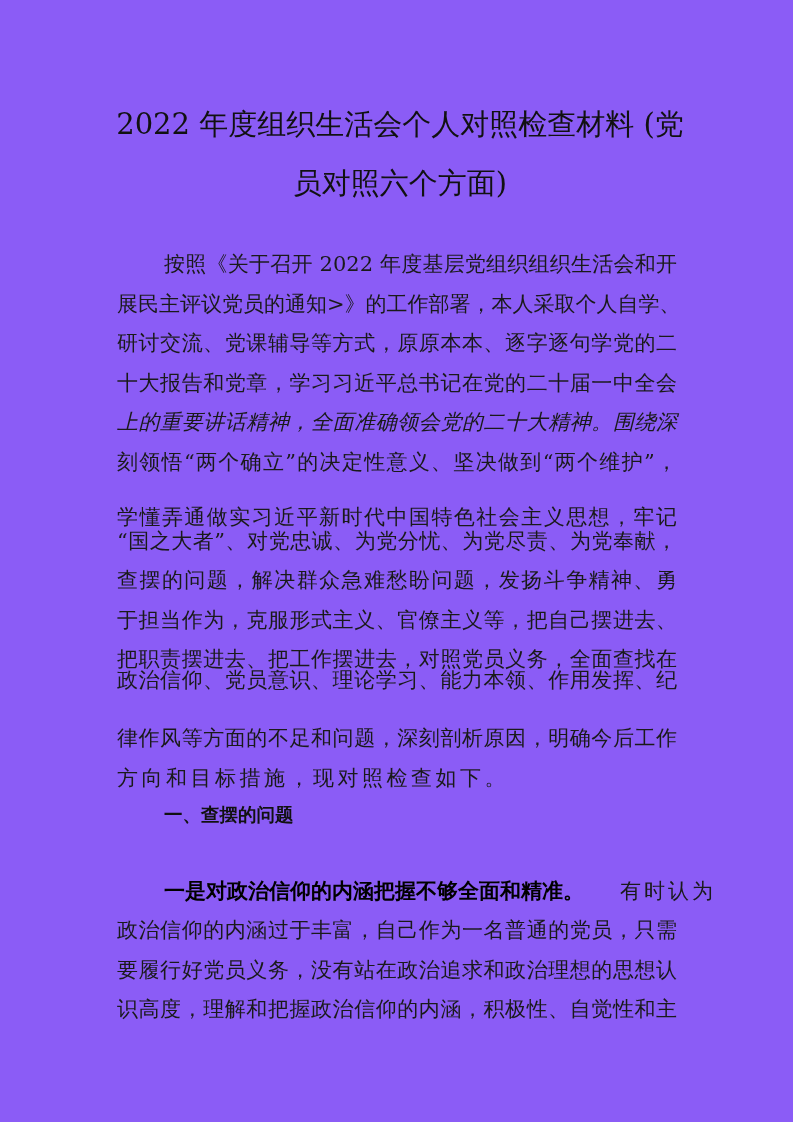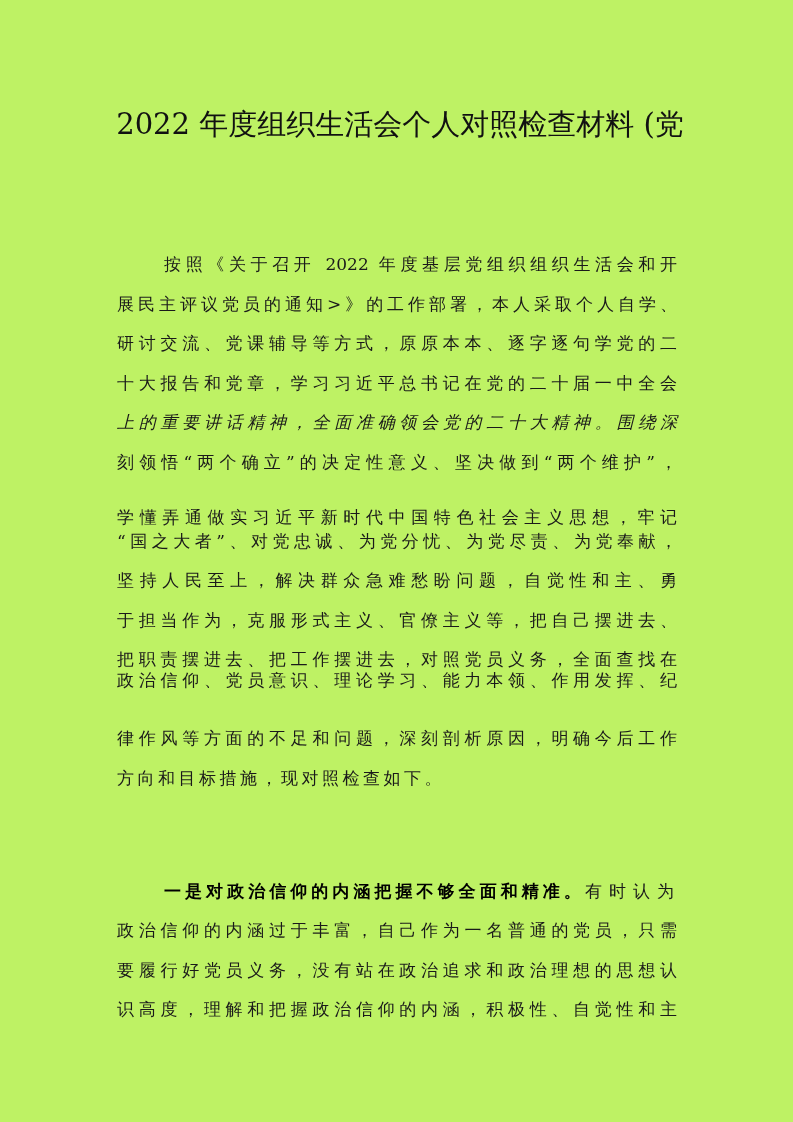--- a/index.html
+++ b/index.html
@@ -1,27 +1,27 @@
 <!DOCTYPE html>
 <html><head>
   <meta charset="utf-8">
   <style>
     html, body { margin: 0; padding: 0; background: #ffffff; }
     body { width: 793px; height: 1122px; position: relative; overflow: hidden; }
-    .page { position: absolute; left: 0; top: 0; width: 793px; height: 1122px; background: #bef264; }
+    .page { position: absolute; left: 0; top: 0; width: 793px; height: 1122px; background: #8b5cf6; }
     .title-line {
       position: absolute; left: 100px; width: 600px;
       font-family: "DejaVu Serif", "Liberation Serif", serif;
       font-size: 29px; color: #111; text-align: center; white-space: nowrap;
       line-height: 36px;
     }
     .line {
       position: absolute; left: 117px; width: 560px; height: 30px;
       font-family: "DejaVu Serif", "Liberation Serif", serif;
-      font-size: 17px; color: #1a1a1a; line-height: 30px;
+      font-size: 21px; color: #1a1a1a; line-height: 30px;
       white-space: nowrap; text-align: justify; text-align-last: justify;
       letter-spacing: 0px;
     }
     .line.first { left: 164px; width: 513px; }
     .line.last { text-align-last: left; letter-spacing: 3.5px; }
     .heading1 {
       position: absolute; left: 164px; height: 30px; line-height: 30px;
       font-family: "DejaVu Sans", "Liberation Sans", sans-serif;
       font-weight: bold; font-size: 18.5px; color: #111; white-space: nowrap;
     }
@@ -31,39 +31,41 @@
       font-size: 18.5px; color: #1a1a1a; white-space: nowrap; letter-spacing: 3px;
     }
     .bold-lead { font-family: "DejaVu Sans", "Liberation Sans", sans-serif; font-weight: bold; color: #000; letter-spacing: 0; }
   </style>
 </head>
 <body>
 
 <div class="page">
 
   <div class="title-line" style="top:106px;">2022 年度组织生活会个人对照检查材料 (党</div>
+  <div class="title-line" style="top:165px;">员对照六个方面)</div>
 
   <div>
     <div class="line first" style="top:249px;"><span style="white-space: nowrap;">按照《关于召开 2022 年度基层党组织组织生活会和开</span></div>
     <div class="line" style="top:289px;"><span style="white-space: nowrap;">展民主评议党员的通知&gt;》的工作部署，本人采取个人自学、</span></div>
     <div class="line" style="top:328px;"><span style="white-space: nowrap;">研讨交流、党课辅导等方式，原原本本、逐字逐句学党的二</span></div>
     <div class="line" style="top:368px;"><span style="white-space: nowrap;">十大报告和党章，学习习近平总书记在党的二十届一中全会</span></div>
     <div class="line" style="top:407px;font-style:italic;"><span style="white-space: nowrap;">上的重要讲话精神，全面准确领会党的二十大精神。围绕深</span></div>
     <div class="line" style="top:447px;"><span style="white-space: nowrap;">刻领悟“两个确立”的决定性意义、坚决做到“两个维护”，</span></div>
     <div class="line" style="top:502px;"><span style="white-space: nowrap;">学懂弄通做实习近平新时代中国特色社会主义思想，牢记</span></div>
     <div class="line" style="top:526px;"><span style="white-space: nowrap;">“国之大者”、对党忠诚、为党分忧、为党尽责、为党奉献，</span></div>
-    <div class="line" style="top:565px;"><span style="white-space: nowrap;">坚持人民至上，解决群众急难愁盼问题，自觉性和主、勇</span></div>
+    <div class="line" style="top:565px;"><span style="white-space: nowrap;">查摆的问题，解决群众急难愁盼问题，发扬斗争精神、勇</span></div>
     <div class="line" style="top:605px;"><span style="white-space: nowrap;">于担当作为，克服形式主义、官僚主义等，把自己摆进去、</span></div>
     <div class="line" style="top:644px;"><span style="white-space: nowrap;">把职责摆进去、把工作摆进去，对照党员义务，全面查找在</span></div>
     <div class="line" style="top:665px;"><span style="white-space: nowrap;">政治信仰、党员意识、理论学习、能力本领、作用发挥、纪</span></div>
     <div class="line" style="top:723px;"><span style="white-space: nowrap;">律作风等方面的不足和问题，深刻剖析原因，明确今后工作</span></div>
     <div class="line last" style="top:763px;">方向和目标措施，现对照检查如下。</div>
   </div>
 
+  <div class="heading1" style="top:800px;">一、查摆的问题</div>
 
   <div>
-    <div class="line first" style="top:876px;"><span class="bold-lead">一是对政治信仰的内涵把握不够全面和精准。</span><span style="letter-spacing:3px;">有时认为</span></div>
+    <div class="line first" style="top:876px;"><span class="bold-lead">一是对政治信仰的内涵把握不够全面和精准。</span><span style="letter-spacing:3px;margin-left:36px;">有时认为</span></div>
     <div class="line" style="top:915px;"><span style="white-space: nowrap;">政治信仰的内涵过于丰富，自己作为一名普通的党员，只需</span></div>
     <div class="line" style="top:955px;"><span style="white-space: nowrap;">要履行好党员义务，没有站在政治追求和政治理想的思想认</span></div>
     <div class="line" style="top:994px;"><span style="white-space: nowrap;">识高度，理解和把握政治信仰的内涵，积极性、自觉性和主</span></div>
   </div>
 
 </div>
 
 </body></html>

